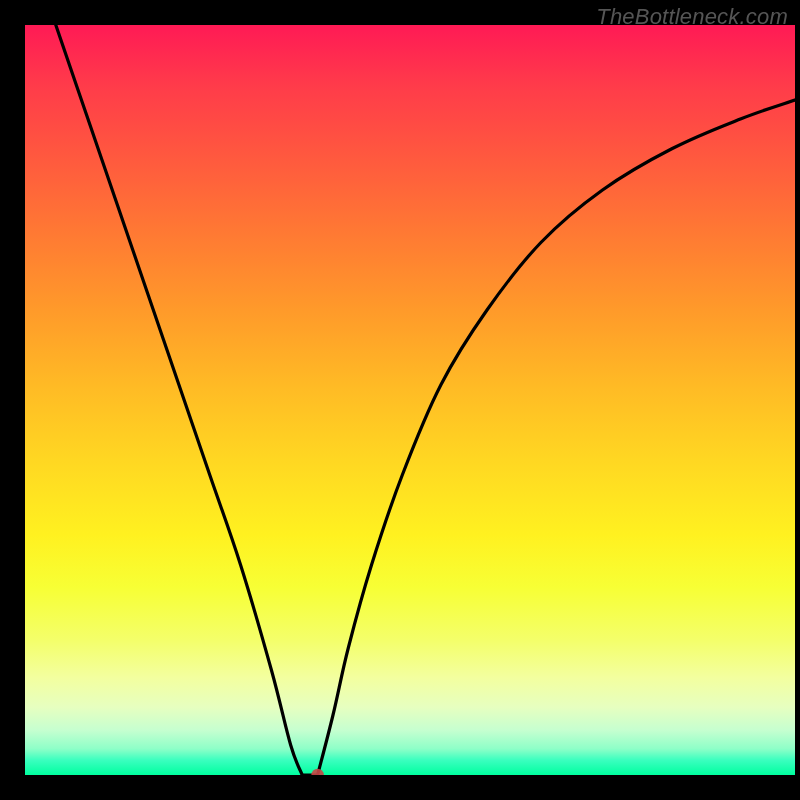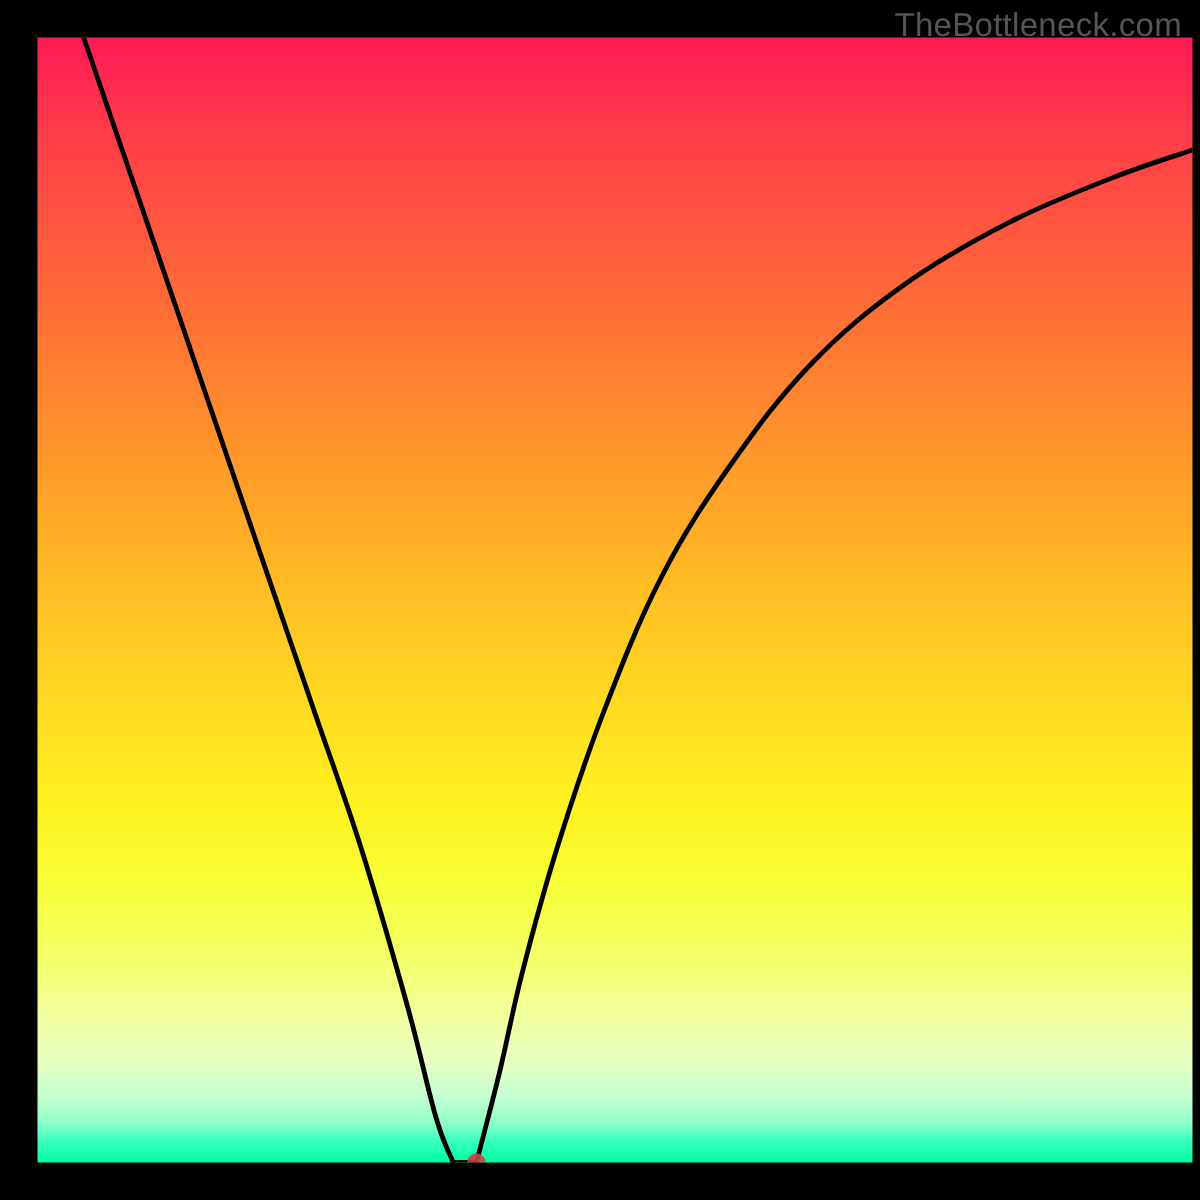--- a/index.html
+++ b/index.html
@@ -9,20 +9,21 @@
     height: 800px;
     background: #000;
     font-family: Arial, Helvetica, sans-serif;
     overflow: hidden;
   }
   .wrap {
     position: relative;
     width: 800px;
     height: 800px;
     box-sizing: border-box;
+    font-style: italic;
   }
   .watermark {
     position: absolute;
     top: 4px;
     right: 12px;
     color: #555;
     font-size: 22px;
     font-weight: 500;
     letter-spacing: 0.2px;
     z-index: 5;

